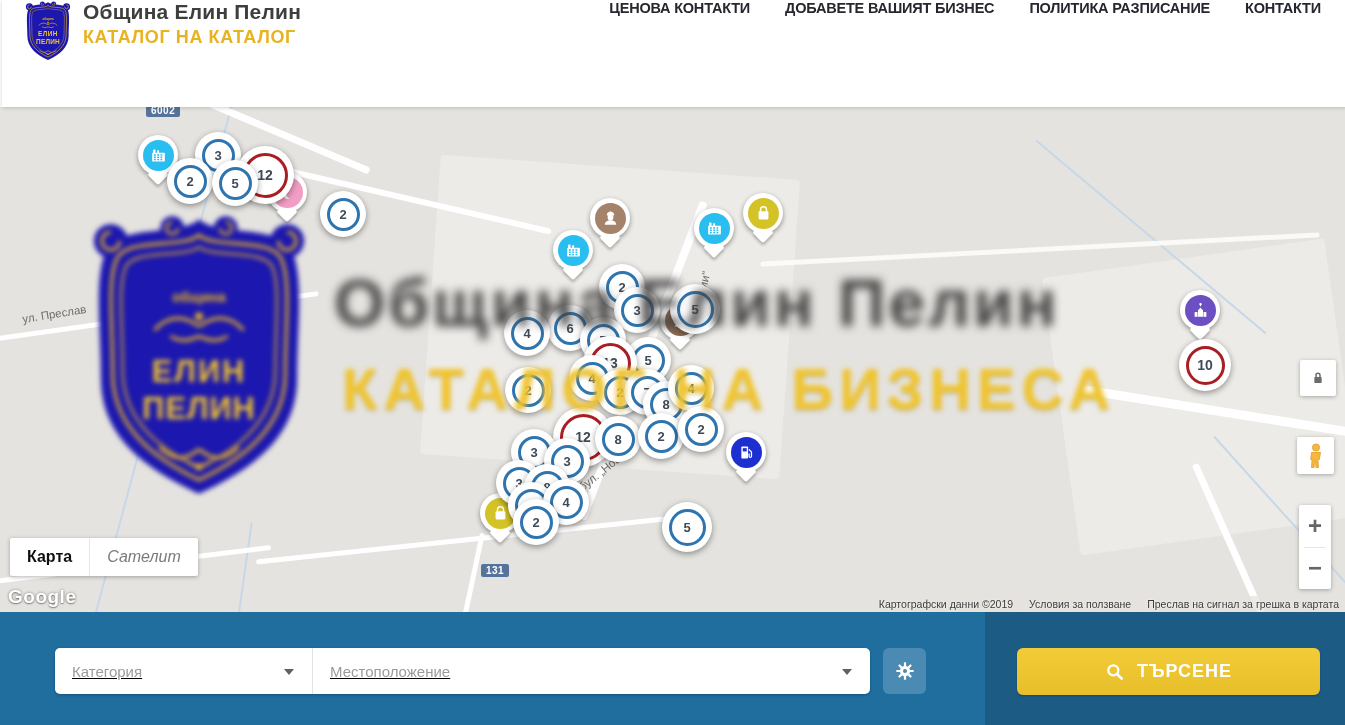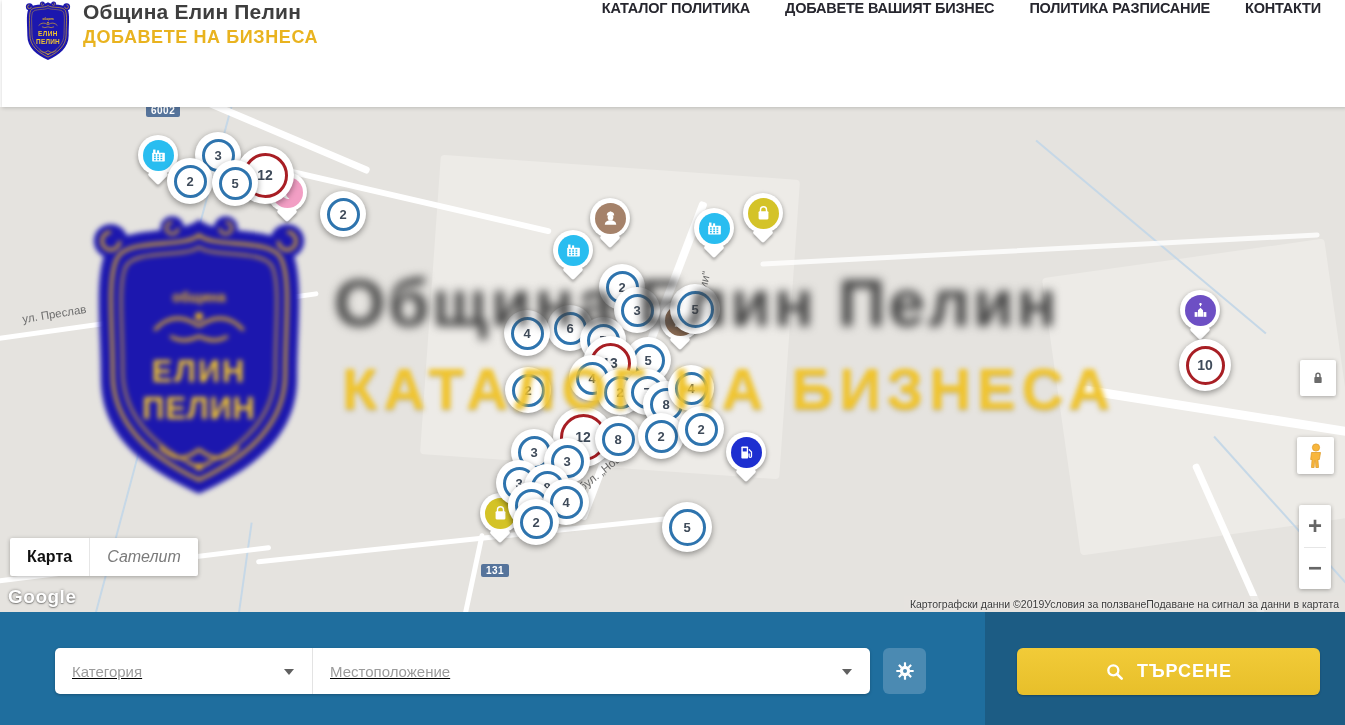--- a/index.html
+++ b/index.html
@@ -54,21 +54,21 @@
   
   .maptype { position:absolute; left:10px; bottom:36px; display:flex; background:#fff; border-radius:2px;
              box-shadow:0 1px 4px rgba(0,0,0,.3); height:38px; z-index:10; overflow:hidden; }
   .maptype .mt-btn { padding:0 17px; line-height:38px; font-size:16px; cursor:pointer; }
   .mt-map { font-weight:bold; color:#111; border-right:1px solid #e6e6e6; }
   .mt-sat { color:#7b7b7b;font-style:italic; }
 
   .glogo { position:absolute; left:8px; bottom:4px; font-size:19px; font-weight:bold; color:#fff; z-index:10;
            letter-spacing:.5px; text-shadow:0 0 3px rgba(0,0,0,.45), 0 1px 1px rgba(0,0,0,.3); }
 
-  .attrib { position:absolute; right:0; bottom:0; height:16px; display:flex; align-items:center; 
+  .attrib { position:absolute; right:0; bottom:0; height:16px; display:flex; align-items:center; gap:16px;
             font-size:10.5px; color:#3a3a3a; z-index:10; padding:0 6px; background:rgba(229,227,223,.75);
             text-shadow:0 0 2px #fff; }
   .attrib span { white-space:nowrap; }
   .attrib .link { cursor:pointer; }
 
   .ctrl { position:absolute; background:#fff; box-shadow:0 1px 4px rgba(0,0,0,.3); border-radius:2px; z-index:10; }
   .ctrl-lock { right:9px; top:253px; width:36px; height:36px; display:flex; align-items:center; justify-content:center; }
   .ctrl-peg  { right:11px; top:330px; width:37px; height:37px; display:flex; align-items:center; justify-content:center; cursor:grab; }
   .ctrl-zoom { right:14px; top:398px; width:32px; height:84px; display:flex; flex-direction:column; }
   .zoom-btn { flex:1; display:flex; align-items:center; justify-content:center; font-size:24px; font-weight:bold;
@@ -129,24 +129,24 @@
 <div class="page">
 
   <div class="header">
     <div class="logo-wrap">
       <svg width="48" height="62" viewBox="0 0 230 292">
           <use href="#coa"></use>
         </svg>
     </div>
     <div class="titles">
       <div class="site-title">Община Елин Пелин</div>
-      <div class="site-subtitle">ДОБАВЕТЕ НА БИЗНЕСА</div>
+      <div class="site-subtitle">КАТАЛОГ НА КАТАЛОГ</div>
     </div>
     <div class="nav">
-      <a>КАТАЛОГ ПОЛИТИКА</a>
+      <a>ЦЕНОВА КОНТАКТИ</a>
       <a>ДОБАВЕТЕ ВАШИЯТ БИЗНЕС</a>
       <a>ПОЛИТИКА РАЗПИСАНИЕ</a>
       <a>КОНТАКТИ</a>
     </div>
   </div>
 
   <div class="map">
 
     <div class="patch" style="left:1060px; top:150px; width:285px; height:280px; transform:rotate(-8deg);"></div>
     <div class="patch" style="left:430px; top:60px; width:360px; height:300px; transform:rotate(4deg);"></div>
@@ -397,21 +397,21 @@
     <div class="maptype">
       <div class="mt-btn mt-map">Карта</div>
       <div class="mt-btn mt-sat">Сателит</div>
     </div>
 
     <div class="glogo">Google</div>
 
     <div class="attrib">
       <span>Картографски данни ©2019</span>
       <span class="link">Условия за ползване</span>
-      <span class="link">Подаване на сигнал за данни в картата</span>
+      <span class="link">Преслав на сигнал за грешка в картата</span>
     </div>
 
     <div class="ctrl ctrl-lock">
       <svg width="16" height="16" viewBox="0 0 24 24">
         <rect x="6.5" y="10.5" width="11" height="9" rx="1.2" fill="#6b6b6b"></rect>
         <path d="M9 10.5V8a3 3 0 0 1 6 0v2.5" stroke="#6b6b6b" stroke-width="2.2" fill="none"></path>
       </svg>
     </div>
 
     <div class="ctrl ctrl-peg">

